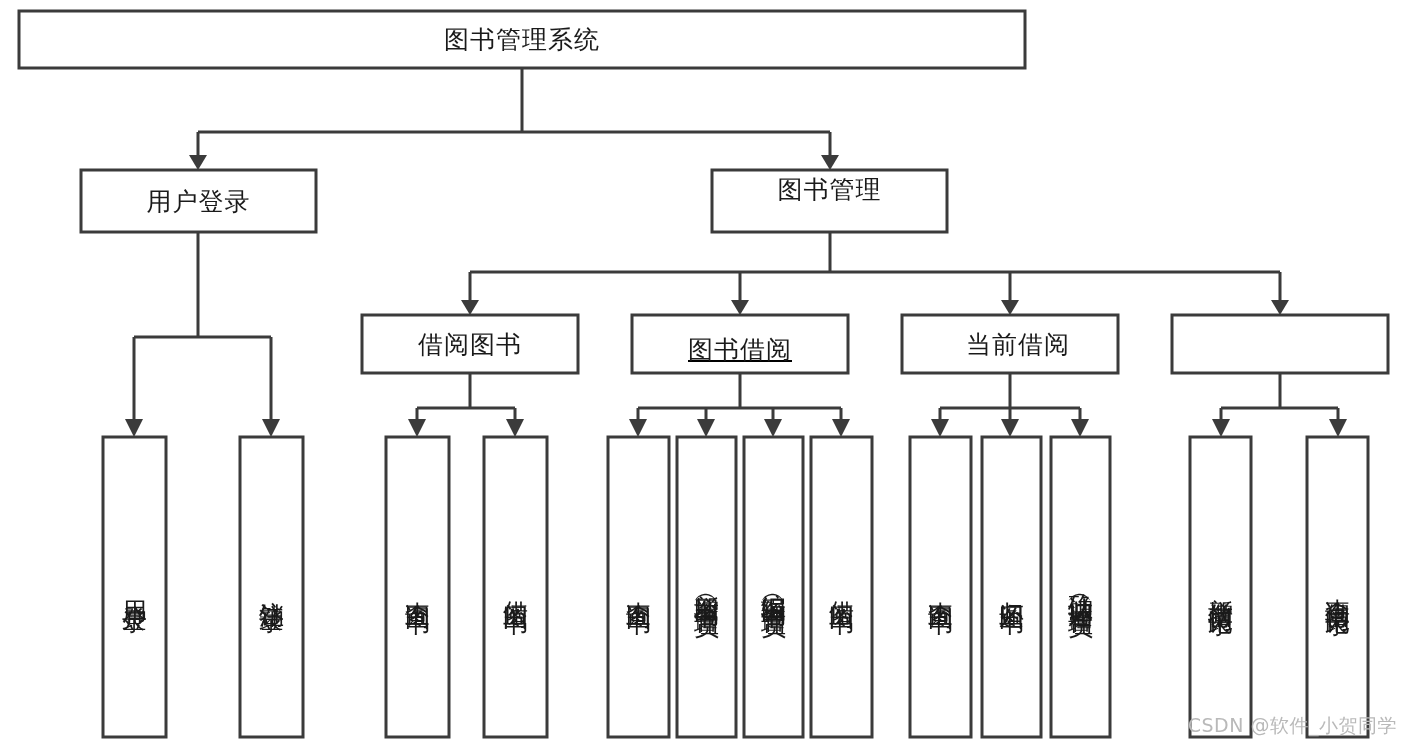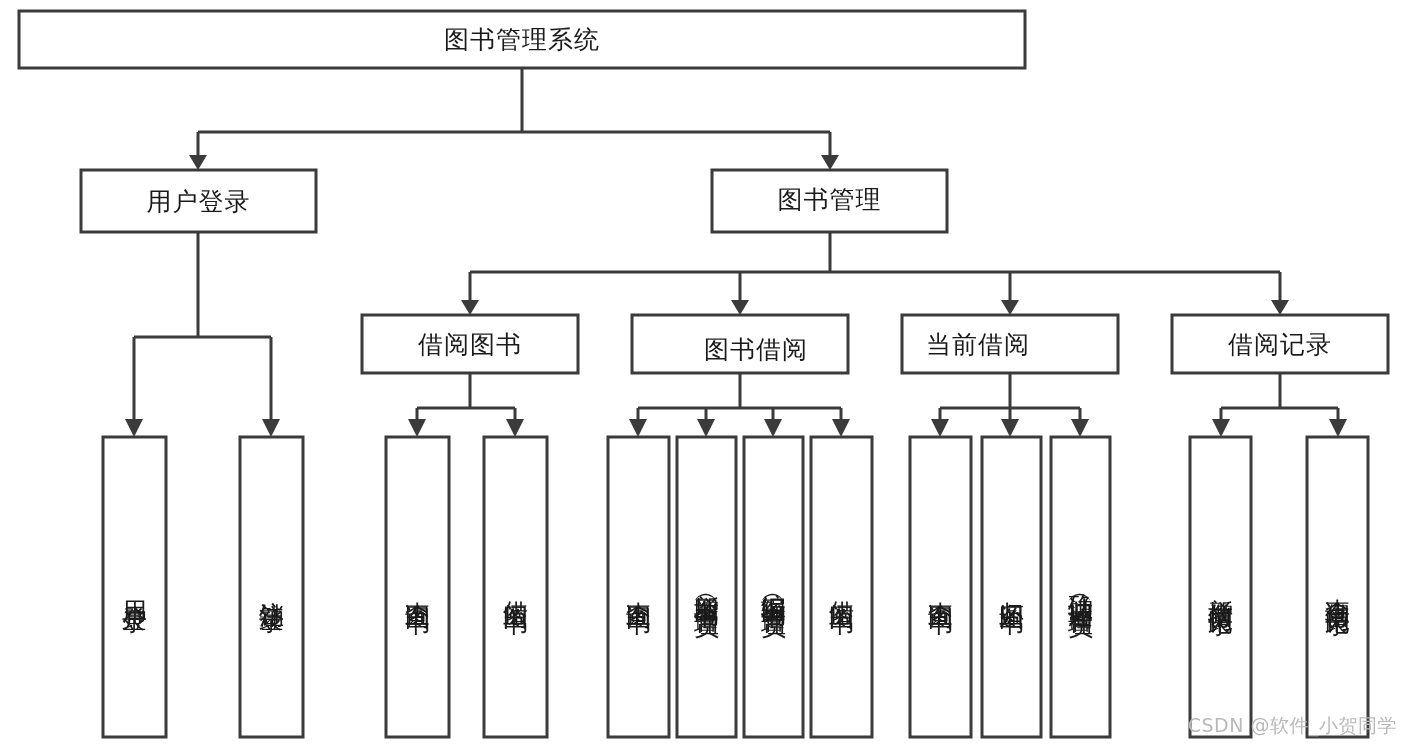--- a/index.html
+++ b/index.html
@@ -154,39 +154,36 @@
   </svg>
 
   <div class="hlabel-wrap" style="left:19px; top:11px; width:1006px; height:57px;">
     <span class="hlabel-text">图书管理系统</span>
   </div>
 
   <div class="hlabel-wrap" style="left:81px; top:170px; width:235px; height:62px;">
     <span class="hlabel-text">用户登录</span>
   </div>
 
-  <div class="hlabel-wrap" style="left:712px; top:168px; width:235px; height:62px;">
+  <div class="hlabel-wrap" style="left:712px; top:158px; width:235px; height:62px;">
     <span class="hlabel-text">图书管理</span>
   </div>
 
   <div class="hlabel-wrap" style="left:362px; top:315px; width:216px; height:58px;">
     <span class="hlabel-text">借阅图书</span>
   </div>
 
-  <div class="hlabel-wrap" style="left:648px; top:315px; width:216px; height:68px;">
+  <div class="hlabel-wrap" style="left:632px; top:315px; width:216px; height:68px;text-decoration:underline;">
     <span class="hlabel-text">图书借阅</span>
   </div>
 
-  <div class="hlabel-wrap" style="left:892px; top:315px; width:172px; height:58px;">
+  <div class="hlabel-wrap" style="left:932px; top:315px; width:172px; height:58px;">
     <span class="hlabel-text">当前借阅</span>
   </div>
 
-  <div class="hlabel-wrap" style="left:1172px; top:315px; width:216px; height:58px;">
-    <span class="hlabel-text">借阅记录</span>
-  </div>
 
   <div class="vlabel-wrap" style="left:103px; top:437px; width:63px; height:300px;">
     <span class="vlabel-text">用户登录</span>
   </div>
 
   <div class="vlabel-wrap" style="left:240px; top:437px; width:63px; height:300px;">
     <span class="vlabel-text">注销登录</span>
   </div>
 
   <div class="vlabel-wrap" style="left:386px; top:437px; width:63px; height:300px;">

